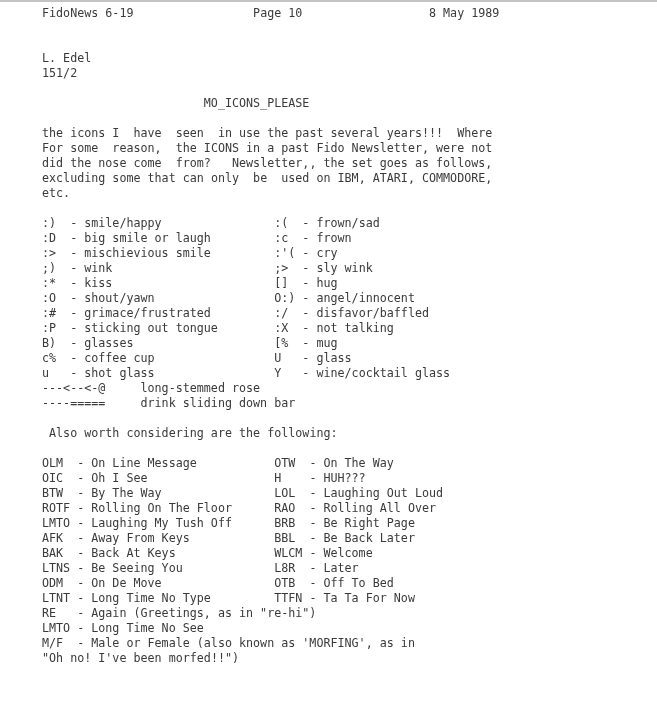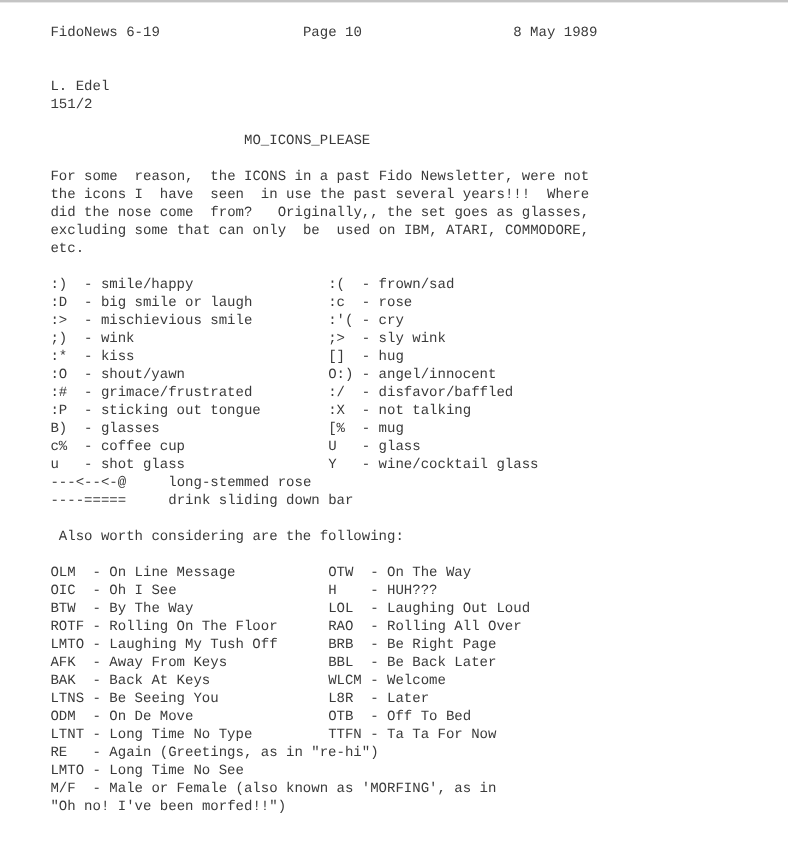--- a/index.html
+++ b/index.html
@@ -2,21 +2,21 @@
 <html><head>
 <meta charset="utf-8">
 <style>
   html,body{margin:0;padding:0;}
   body{
     width:657px;height:715px;background:#ffffff;overflow:hidden;position:relative;
     font-family:"DejaVu Sans Mono","Liberation Mono",monospace;
     font-size:11.7px;color:#3a3a3a;
   }
   .topbar{height:2px;background:#c4c4c4;}
-  .doc{padding:18px 0 0 42px;font-family:Liberation Mono, monospace;}
+  .doc{padding:4px 0 0 42px;}
   .line{height:15px;line-height:15px;white-space:pre;}
   
   .w30{display:inline-block;width:30ch;vertical-align:top;}
   .w25{display:inline-block;width:25ch;vertical-align:top;}
   .lc{display:inline-block;width:33ch;vertical-align:top;}
   .k3{display:inline-block;width:4ch;vertical-align:top;}
   .k4{display:inline-block;width:5ch;vertical-align:top;}
   .k14{display:inline-block;width:14ch;vertical-align:top;}
   .sp{display:inline-block;width:2ch;vertical-align:top;}
   .title-line{padding-left:23ch;}
@@ -30,29 +30,29 @@
 
   <div class="line"><span class="w30">FidoNews 6-19</span><span class="w25">Page 10</span><span>8 May 1989</span></div>
   <div class="line"></div>
   <div class="line"></div>
   <div class="line">L. Edel</div>
   <div class="line">151/2</div>
   <div class="line"></div>
   <div class="line title-line">MO_ICONS_PLEASE</div>
   <div class="line"></div>
 
+  <div class="line">the icons I  have  seen  in use the past several years!!!  Where</div>
   <div class="line">For some  reason,  the ICONS in a past Fido Newsletter, were not</div>
-  <div class="line">the icons I  have  seen  in use the past several years!!!  Where</div>
-  <div class="line">did the nose come  from?   Originally,, the set goes as glasses,</div>
+  <div class="line">did the nose come  from?   Newsletter,, the set goes as follows,</div>
   <div class="line">excluding some that can only  be  used on IBM, ATARI, COMMODORE,</div>
   <div class="line">etc.</div>
   <div class="line"></div>
 
   <div class="line"><span class="lc"><span class="k3">:)</span><span class="sp">-</span><span>smile/happy</span></span><span class="k3">:(</span><span class="sp">-</span><span>frown/sad</span></div>
-  <div class="line"><span class="lc"><span class="k3">:D</span><span class="sp">-</span><span>big smile or laugh</span></span><span class="k3">:c</span><span class="sp">-</span><span>rose</span></div>
+  <div class="line"><span class="lc"><span class="k3">:D</span><span class="sp">-</span><span>big smile or laugh</span></span><span class="k3">:c</span><span class="sp">-</span><span>frown</span></div>
   <div class="line"><span class="lc"><span class="k3">:&gt;</span><span class="sp">-</span><span>mischievious smile</span></span><span class="k3">:'(</span><span class="sp">-</span><span>cry</span></div>
   <div class="line"><span class="lc"><span class="k3">;)</span><span class="sp">-</span><span>wink</span></span><span class="k3">;&gt;</span><span class="sp">-</span><span>sly wink</span></div>
   <div class="line"><span class="lc"><span class="k3">:*</span><span class="sp">-</span><span>kiss</span></span><span class="k3">[]</span><span class="sp">-</span><span>hug</span></div>
   <div class="line"><span class="lc"><span class="k3">:O</span><span class="sp">-</span><span>shout/yawn</span></span><span class="k3">O:)</span><span class="sp">-</span><span>angel/innocent</span></div>
   <div class="line"><span class="lc"><span class="k3">:#</span><span class="sp">-</span><span>grimace/frustrated</span></span><span class="k3">:/</span><span class="sp">-</span><span>disfavor/baffled</span></div>
   <div class="line"><span class="lc"><span class="k3">:P</span><span class="sp">-</span><span>sticking out tongue</span></span><span class="k3">:X</span><span class="sp">-</span><span>not talking</span></div>
   <div class="line"><span class="lc"><span class="k3">B)</span><span class="sp">-</span><span>glasses</span></span><span class="k3">[%</span><span class="sp">-</span><span>mug</span></div>
   <div class="line"><span class="lc"><span class="k3">c%</span><span class="sp">-</span><span>coffee cup</span></span><span class="k3">U</span><span class="sp">-</span><span>glass</span></div>
   <div class="line"><span class="lc"><span class="k3">u</span><span class="sp">-</span><span>shot glass</span></span><span class="k3">Y</span><span class="sp">-</span><span>wine/cocktail glass</span></div>
   <div class="line"><span class="k14">---&lt;--&lt;-@</span><span>long-stemmed rose</span></div>

